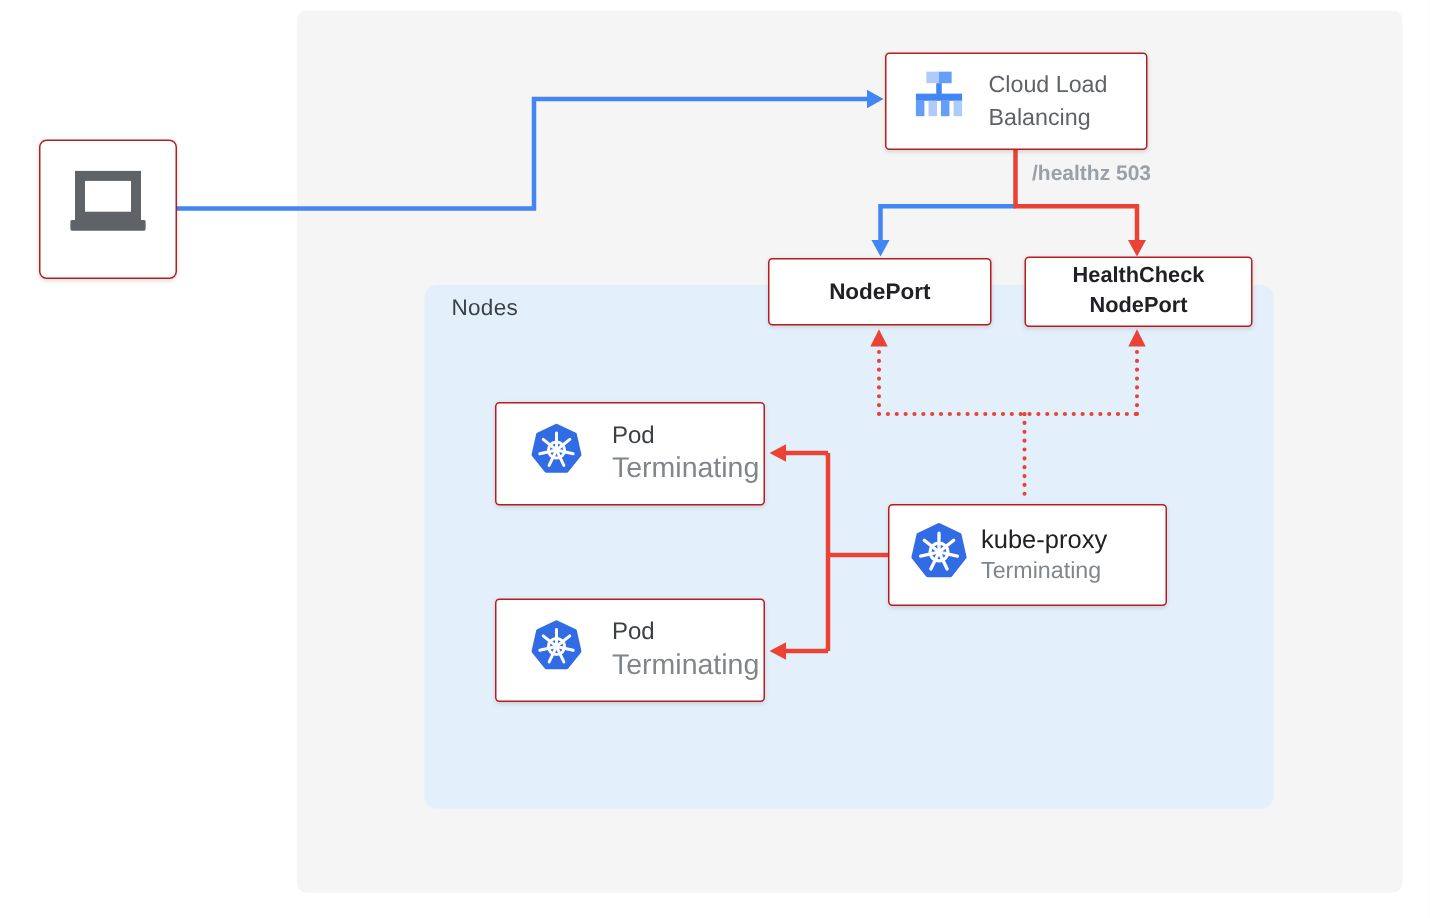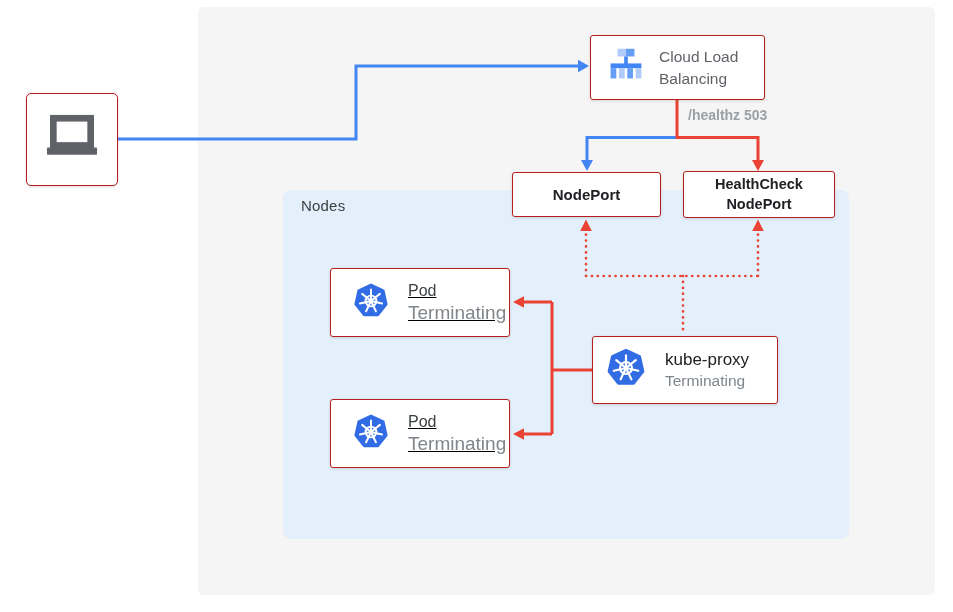--- a/index.html
+++ b/index.html
@@ -39,28 +39,28 @@
 
   .nodeport-box { left:512px; top:172px; width:149px; height:45px;
     display:flex; align-items:center; justify-content:center;
     font-size:15px; font-weight:bold; color:#202124; }
 
   .hc-box { left:683px; top:171px; width:152px; height:47px;
     display:flex; align-items:center; justify-content:center; text-align:center;
     font-size:14.5px; font-weight:bold; color:#202124; line-height:1.35; padding:0 28px; }
 
   .pod-box { left:330px; width:180px; height:69px;
-    display:flex; align-items:center; gap:18px; padding-left:21px;text-decoration:underline; }
+    display:flex; align-items:center; gap:18px; padding-left:21px; }
   .pod-box.pod-1 { top:268px; }
   .pod-box.pod-2 { top:399px; }
   .pod-title { font-size:16px; color:#3c4043; margin-bottom:2px; }
   .pod-status { font-size:19px; color:#80868b; }
 
   .kp-box { left:592px; top:336px; width:186px; height:68px;
-    display:flex; align-items:center; gap:18px; padding-left:12px; }
+    display:flex; align-items:center; gap:7px; padding-left:12px; }
   .kp-title { font-size:17px; color:#202124; margin-bottom:2px; }
   .kp-subtitle { font-size:15.5px; color:#80868b; }
 
   .connectors { position:absolute; left:0; top:0; width:953px; height:612px; pointer-events:none; }
 </style>
 </head>
 <body>
 
 <div class="stage">
 

